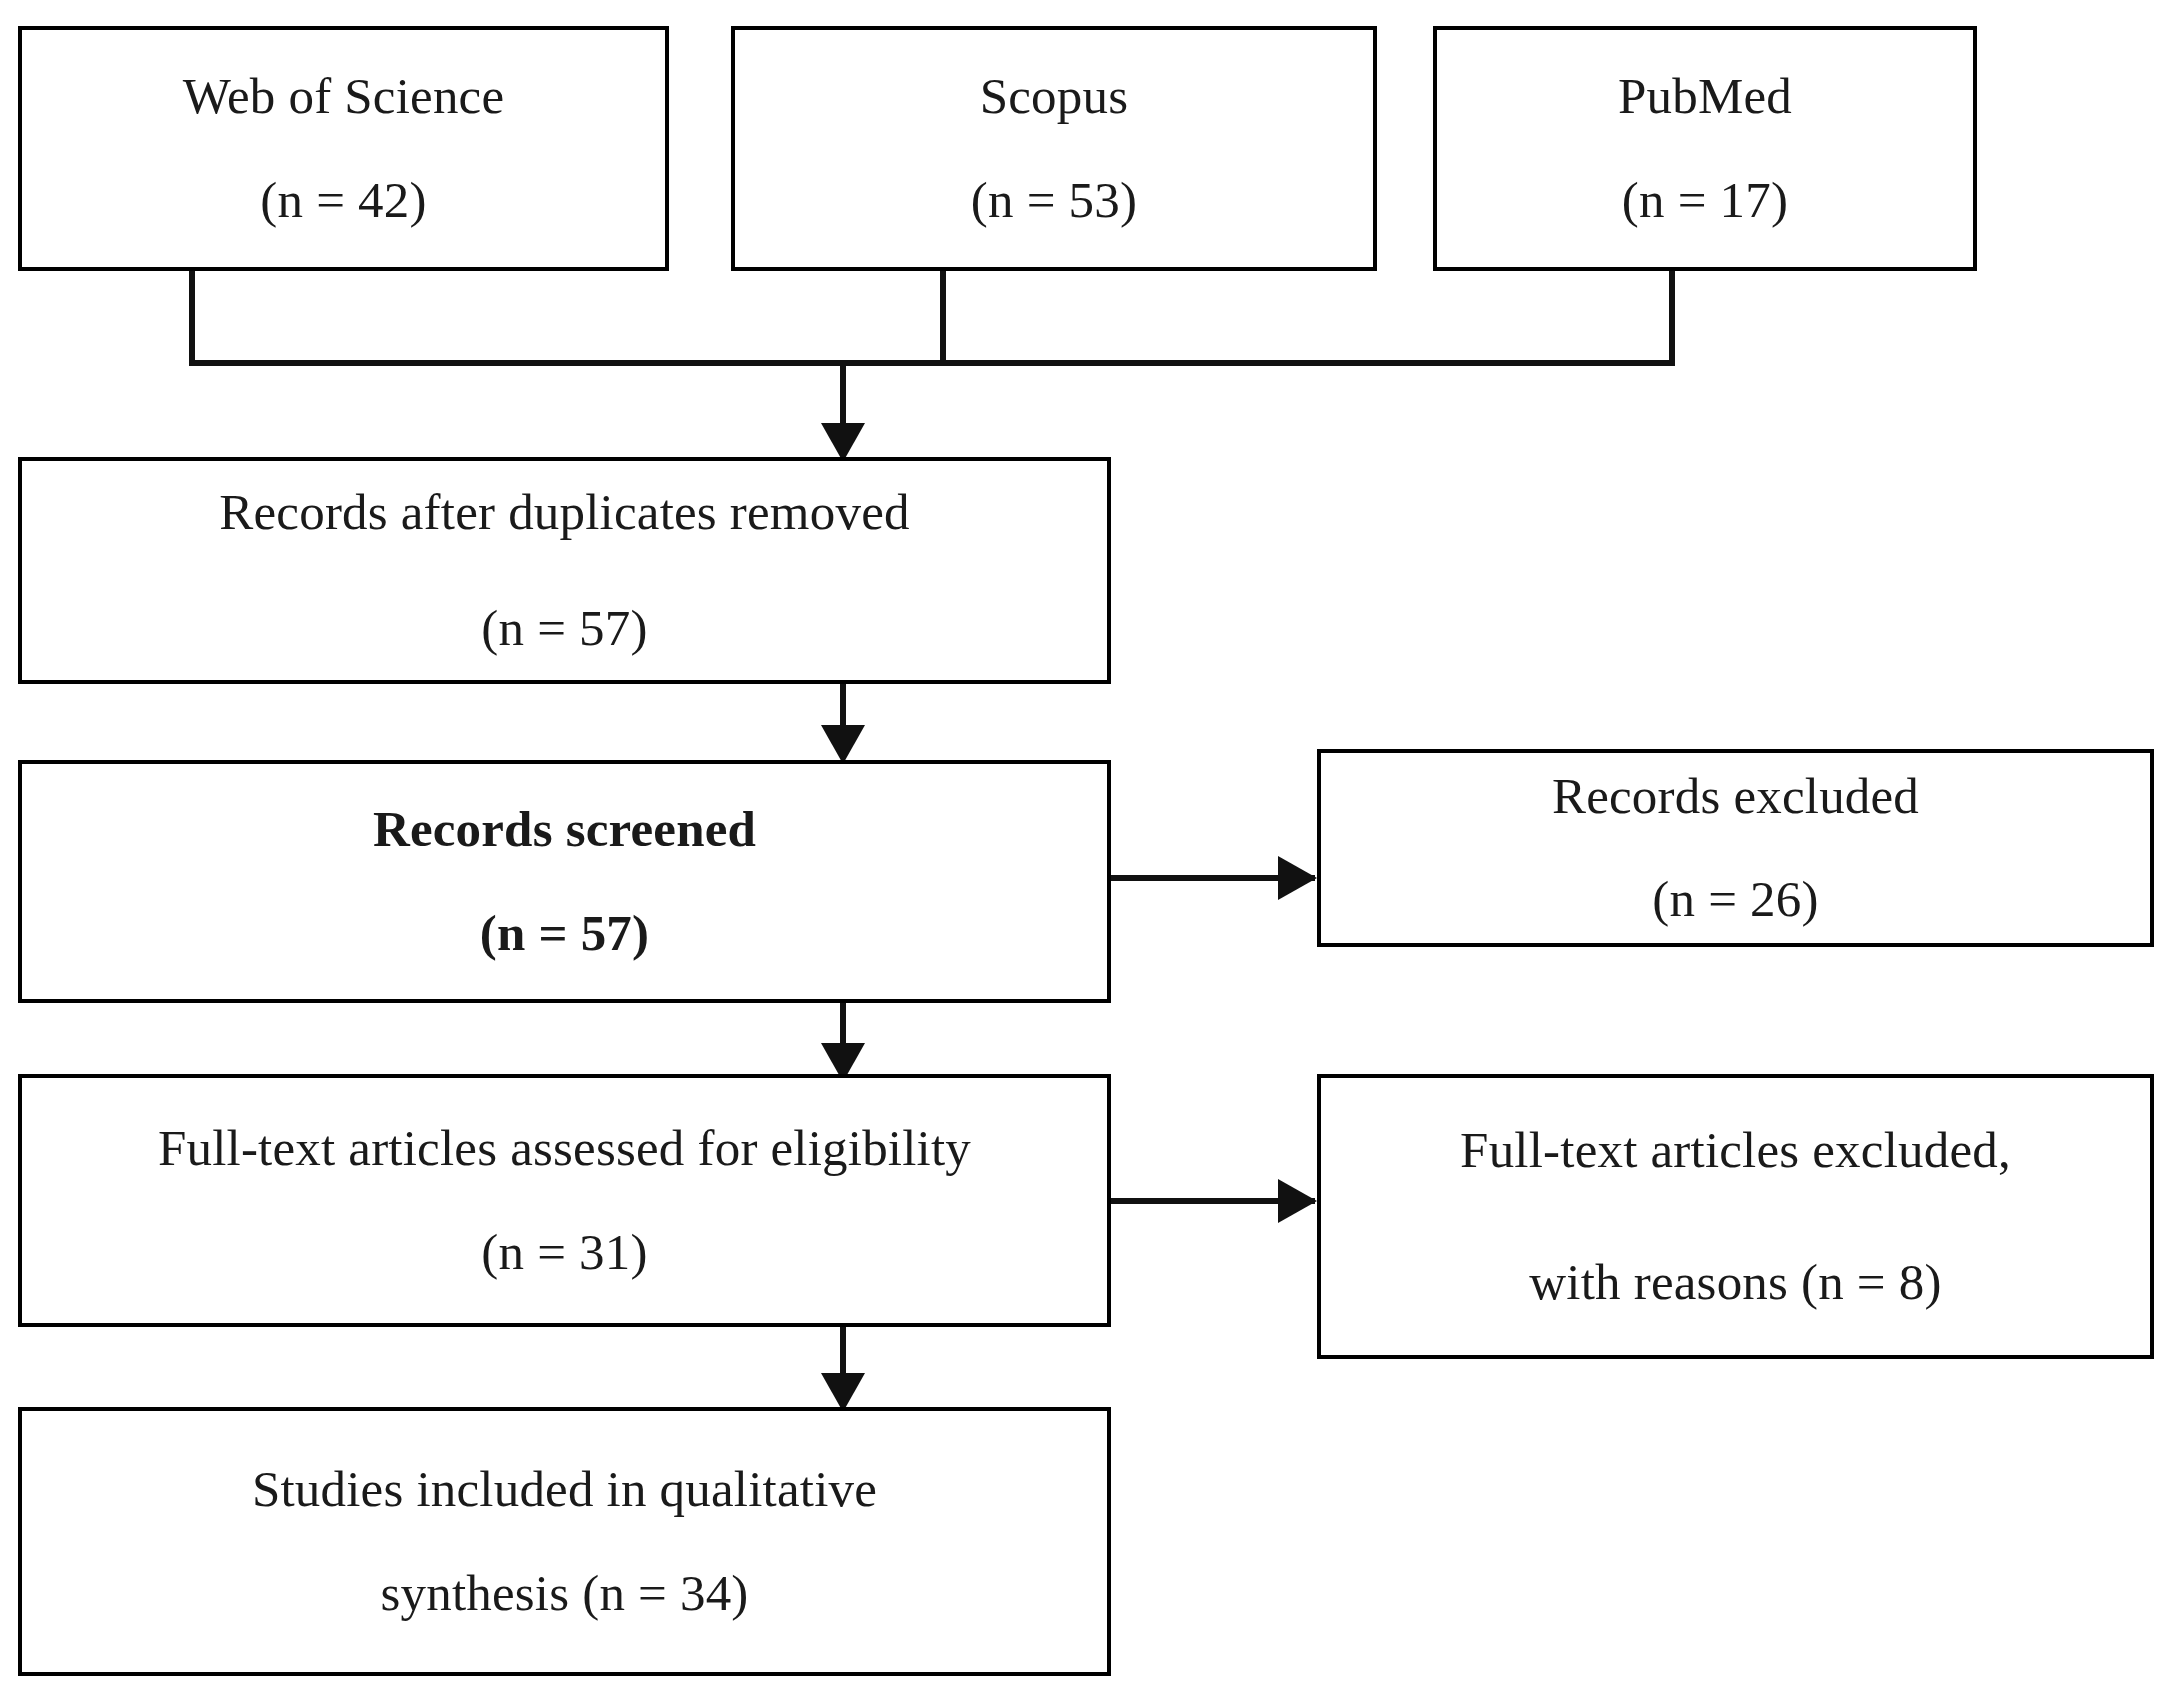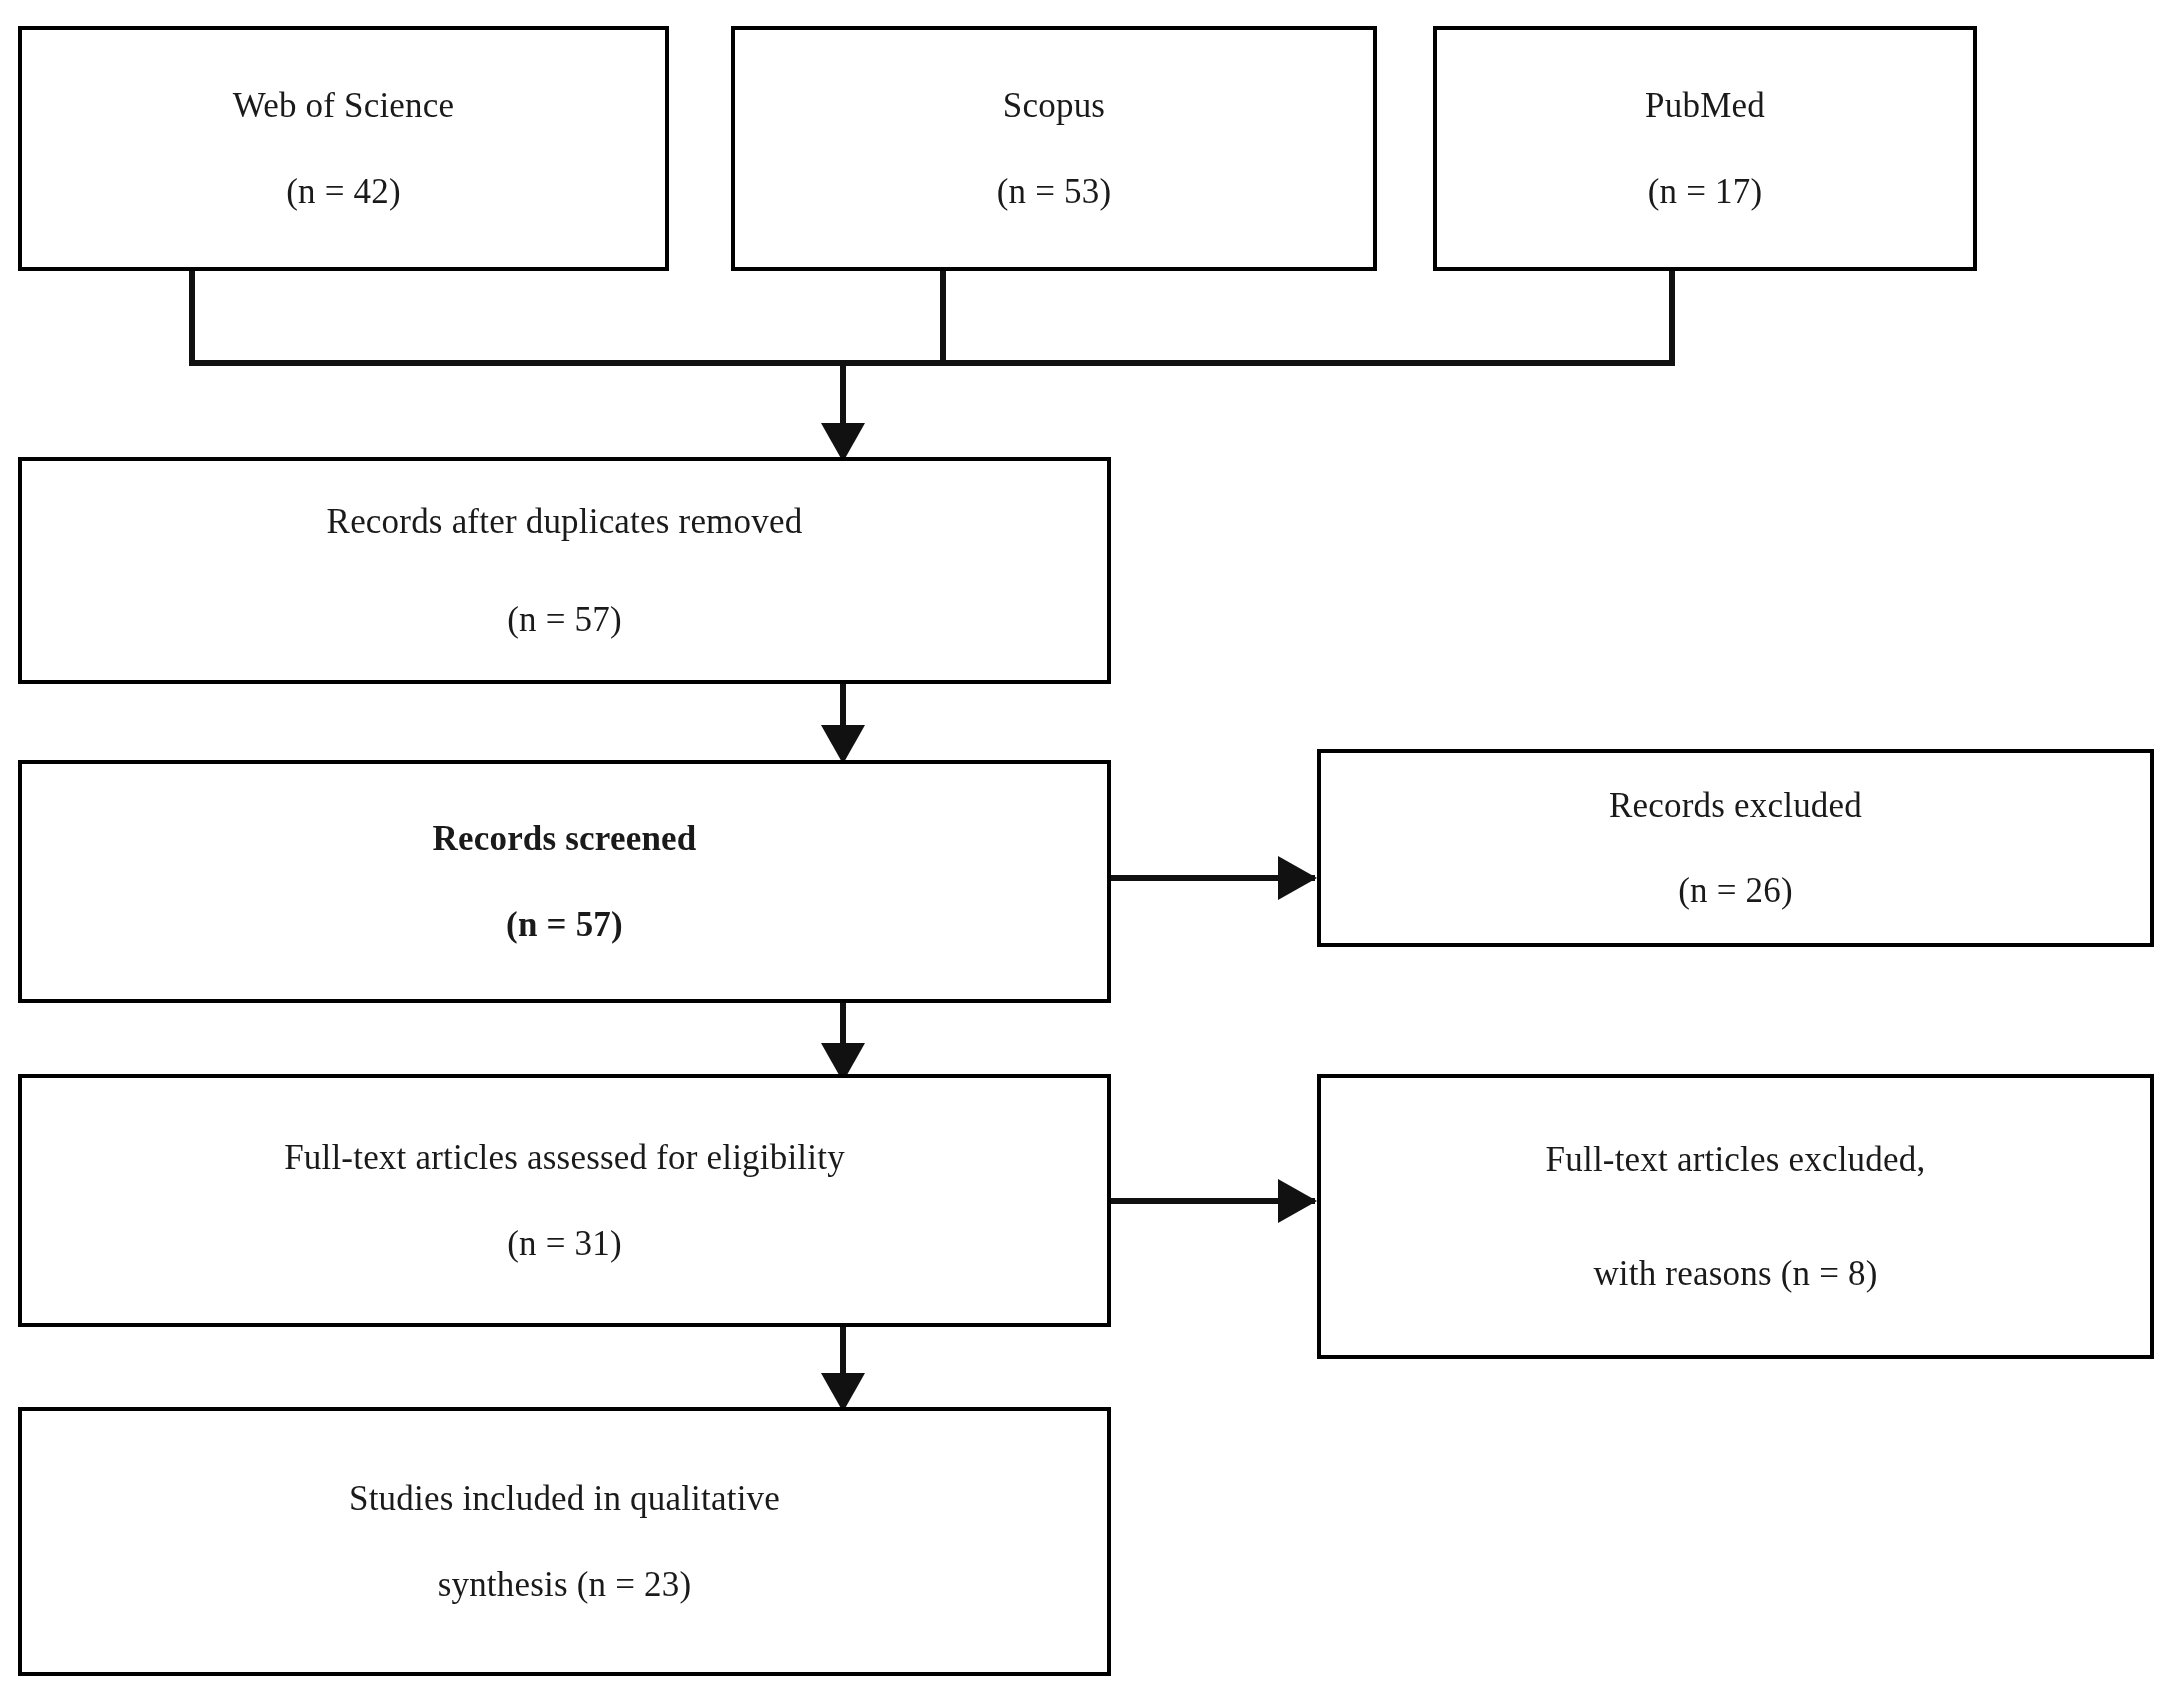--- a/index.html
+++ b/index.html
@@ -26,21 +26,21 @@
     align-items: center;
     justify-content: center;
     text-align: center;
     color: #1a1a1a;
     z-index: 3;
   }
   .node .line1,
   .node .line2 {
     display: block;
     width: 100%;
-    font-size: 35px;
+    font-size: 51px;
     line-height: 1.12;
     letter-spacing: 0.2px;
     white-space: nowrap;
   }
   .node .line1 { margin-bottom: 46px; }
 
   
   #node-wos        { left: 18px;   top: 26px;   width: 651px;  height: 245px; }
   #node-scopus     { left: 731px;  top: 26px;   width: 646px;  height: 245px; }
   #node-pubmed     { left: 1433px; top: 26px;   width: 544px;  height: 245px; }
@@ -145,21 +145,21 @@
     <span class="line2">(n = 31)</span>
   </div>
 
   <div class="node" id="node-ftexcluded">
     <span class="line1">Full-text articles excluded,</span>
     <span class="line2">with reasons (n = 8)</span>
   </div>
 
   <div class="node" id="node-included">
     <span class="line1">Studies included in qualitative</span>
-    <span class="line2">synthesis (n = 23)</span>
+    <span class="line2">synthesis (n = 34)</span>
   </div>
 
   <div class="conn vline" id="stub-wos"></div>
   <div class="conn vline" id="stub-scopus"></div>
   <div class="conn vline" id="stub-pubmed"></div>
   <div class="conn hline" id="manifold-bar"></div>
 
   <div class="conn vline" id="shaft-merge"></div>
   <div class="arrow-down" id="head-merge"></div>
 

